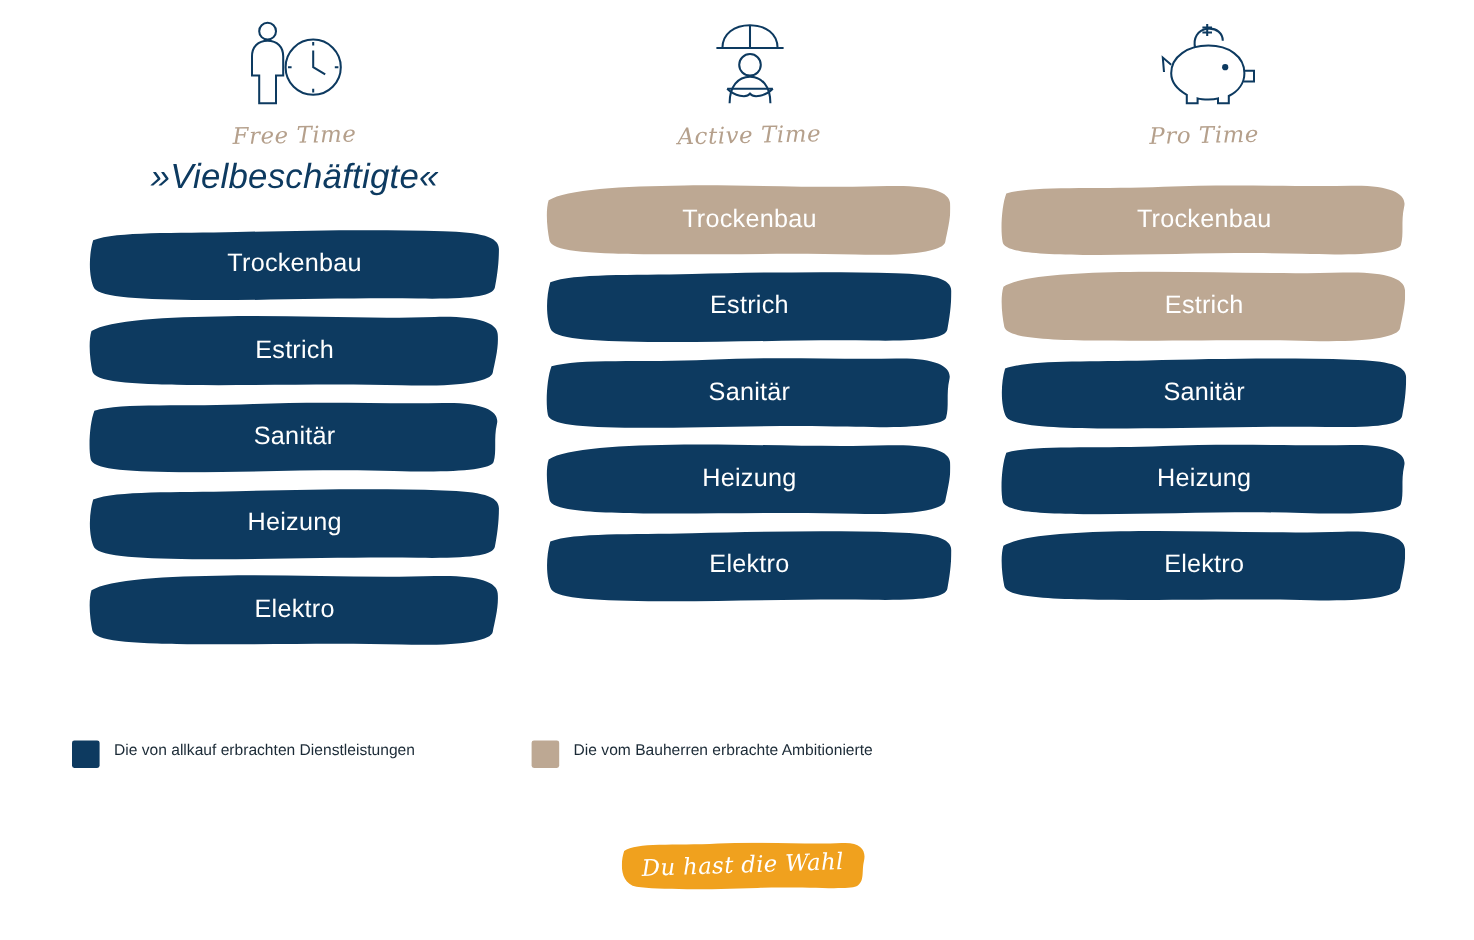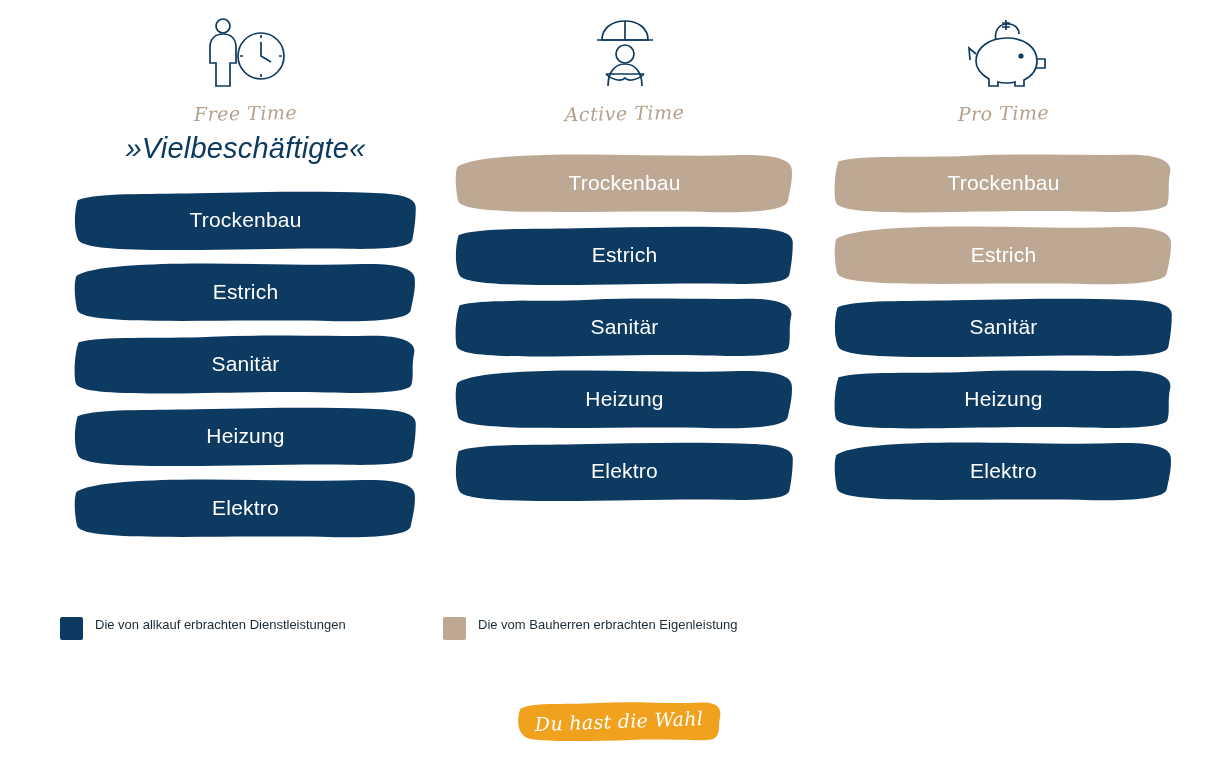--- a/index.html
+++ b/index.html
@@ -308,21 +308,21 @@
 
   </div>
 
   <div class="legend">
     <div class="legend-item one">
       <span class="legend-swatch" style="background:#0d3a60"></span>
       <span class="legend-text">Die von allkauf erbrachten Dienstleistungen</span>
     </div>
     <div class="legend-item two">
       <span class="legend-swatch" style="background:#bda893"></span>
-      <span class="legend-text">Die vom Bauherren erbrachten Eigenleistung</span>
+      <span class="legend-text">Die vom Bauherren erbrachte Ambitionierte</span>
     </div>
   </div>
 
   <div class="footer-badge">
     <div class="badge-bg" style="clip-path:url(#badgeBrush);background:#f0a11e"></div>
     <div class="badge-text">Du hast die Wahl</div>
   </div>
 
 </div>
 

